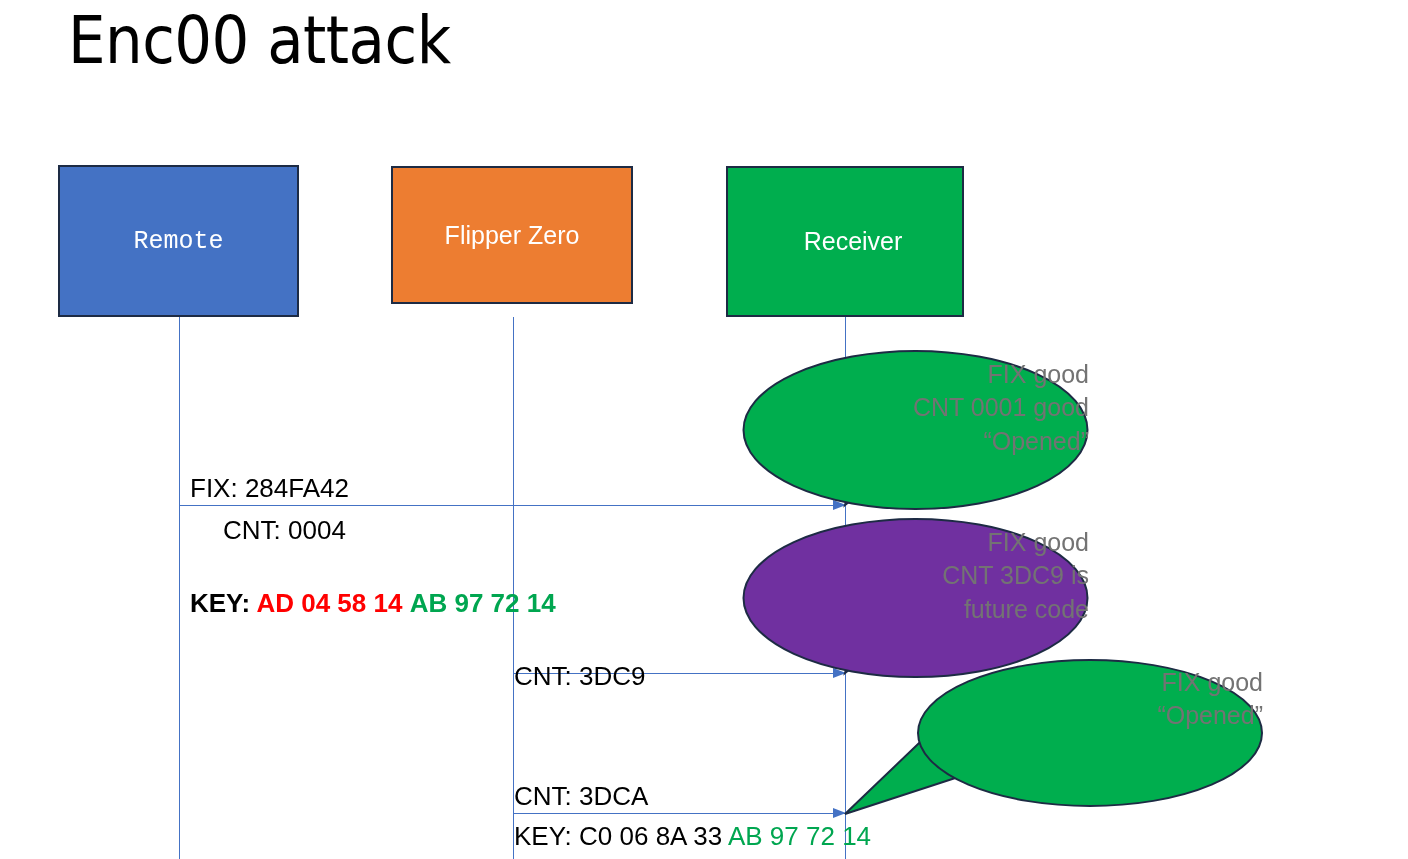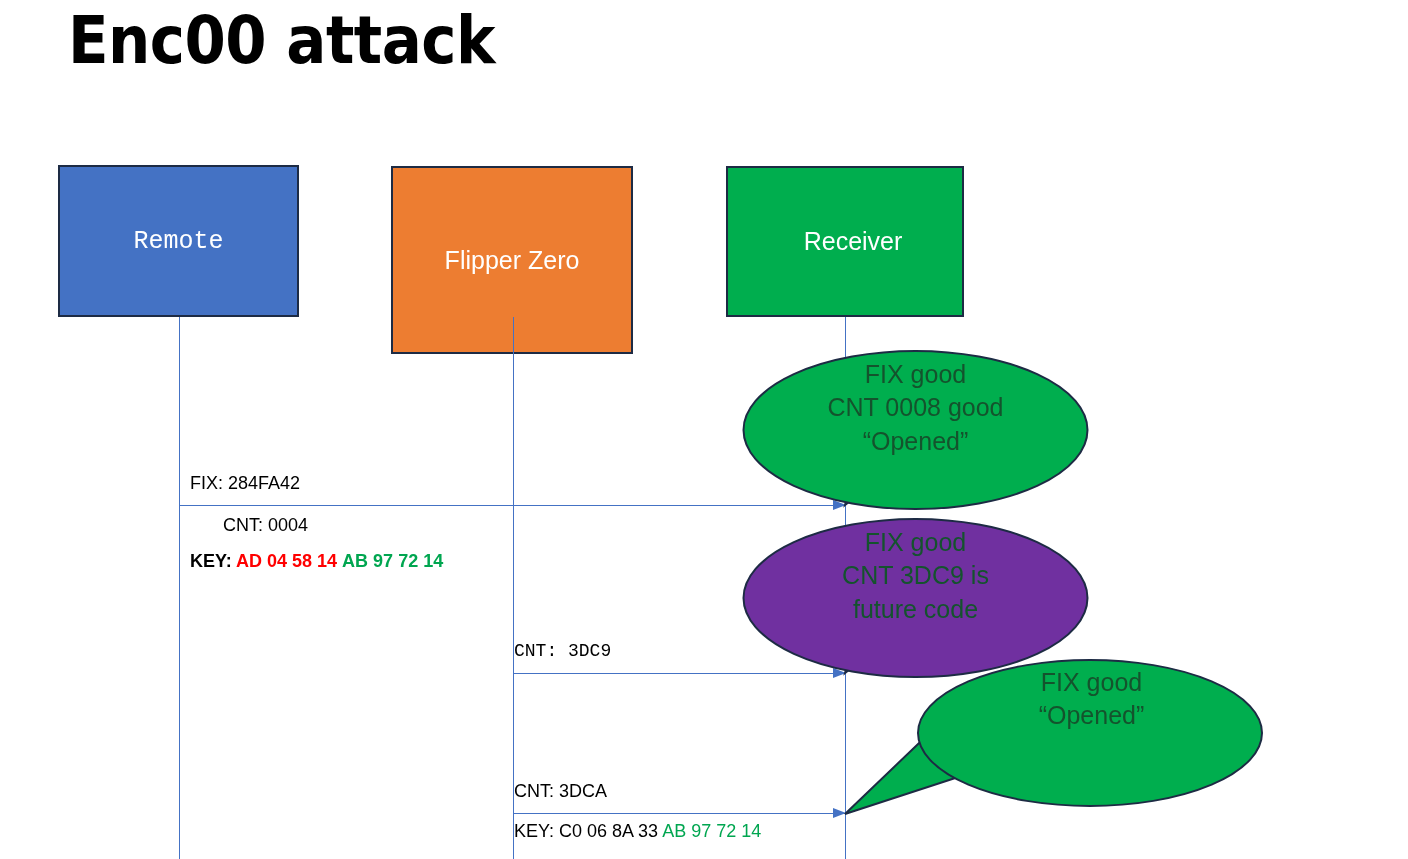--- a/index.html
+++ b/index.html
@@ -17,21 +17,21 @@
     background: #ffffff;
     overflow: hidden;
   }
 
   
   #slide-title {
     position: absolute;
     left: 68px;
     top: 2px;
     font-size: 66px;
-    font-weight: 700;
+    font-weight: 400;
     letter-spacing: -0.5px;
     color: #000000;
     font-family: "DejaVu Sans Condensed", "Liberation Sans", sans-serif;
     white-space: nowrap;
   }
 
   
   .actor-box {
     position: absolute;
     box-sizing: border-box;
@@ -40,21 +40,21 @@
     align-items: center;
     justify-content: center;
   }
   .actor-label {
     color: #ffffff;
     font-size: 25px;
     font-weight: 400;
     white-space: nowrap;
   }
   #actor-remote   { left: 58px;  top: 165px; width: 241px; height: 152px; background: #4472C4; font-family: Liberation Mono, monospace; }
-  #actor-flipper  { left: 391px; top: 166px; width: 242px; height: 188px; background: #ED7D31; }
+  #actor-flipper  { left: 391px; top: 166px; width: 242px; height: 138px; background: #ED7D31; }
   #actor-receiver { left: 726px; top: 166px; width: 238px; height: 151px; background: #00AE4E; padding-left: 16px; }
 
   
   .lifeline {
     position: absolute;
     width: 1px;
     background: #4472C4;
   }
   #lifeline-remote   { left: 179px; top: 317px; height: 542px; }
   #lifeline-flipper  { left: 513px; top: 317px; height: 542px; }
@@ -77,54 +77,54 @@
     border-top: 5.5px solid transparent;
     border-bottom: 5.5px solid transparent;
   }
   #arrow-1 { left: 180px; top: 505px; width: 665px; }
   #arrow-2 { left: 514px; top: 673px; width: 331px; }
   #arrow-3 { left: 514px; top: 813px; width: 331px; }
 
   
   .msg-text {
     position: absolute;
-    font-size: 18px;
+    font-size: 26px;
     color: #000000;
     white-space: nowrap;
     line-height: 1.18;
   }
-  .msg-text.bold { font-weight: bold; }
+  .msg-text.bold { font-weight: bold; margin-top: 37px; }
   .hex-red   { color: #FF0000; }
   .hex-green { color: #00A650; }
 
   #msg1-fix  { left: 190px; top: 473px; }
   #msg1-cnt  { left: 190px; top: 515px; margin-left: 33px; }
   #msg1-key  { left: 190px; top: 551px; }
-  #msg2-cnt  { left: 514px; top: 641px; font-family: Liberation Mono, monospace; }
+  #msg2-cnt  { left: 514px; top: 661px; }
   #msg2-key  { left: 514px; top: 681px; }
   #msg3-cnt  { left: 514px; top: 781px; }
   #msg3-key  { left: 514px; top: 821px; }
 
   
   .callout {
     position: absolute;
   }
   .callout svg {
     position: absolute;
     left: 0;
     top: 0;
     overflow: visible;
   }
   .callout-text {
     position: absolute;
     left: 0;
     top: 0;
     width: 100%;
-    text-align: center;
-    color: #14532d;
+    text-align: right;
+    color: #737373;
     font-size: 25px;
     line-height: 1.33;
     pointer-events: none;
   }
   #callout-1 { left: 742px; top: 350px; width: 347px; height: 160px; }
   #callout-1 .callout-text { padding-top: 8px; }
   #callout-2 { left: 742px; top: 518px; width: 347px; height: 160px; }
   #callout-2 .callout-text { padding-top: 8px; }
   #callout-3 { left: 845px; top: 658px; width: 418px; height: 160px; }
   #callout-3 .callout-text { padding-top: 8px; padding-left: 75px; width: calc(100% - 75px); }
@@ -162,21 +162,21 @@
   <div class="msg-text" id="msg3-cnt">CNT: 3DCA</div>
   <div class="msg-text" id="msg3-key"><span>KEY: C0 06 8A 33 </span><span class="hex-green">AB 97 72 14</span></div>
 
   <div class="callout" id="callout-1">
     <svg width="347" height="160" viewBox="0 0 347 160">
       <path d="M 110 130 L 103 155 L 131 133 Z" fill="#00AE4E" stroke="#1d2b44" stroke-width="2"></path>
       <ellipse cx="173.5" cy="80" rx="172" ry="79" fill="#00AE4E" stroke="#1d2b44" stroke-width="2"></ellipse>
     </svg>
     <div class="callout-text">
       <div>FIX good</div>
-      <div>CNT 0008 good</div>
+      <div>CNT 0001 good</div>
       <div>“Opened”</div>
     </div>
   </div>
 
   <div class="callout" id="callout-2">
     <svg width="347" height="160" viewBox="0 0 347 160">
       <path d="M 110 130 L 103 155 L 131 133 Z" fill="#7030A0" stroke="#1d2b44" stroke-width="2"></path>
       <ellipse cx="173.5" cy="80" rx="172" ry="79" fill="#7030A0" stroke="#1d2b44" stroke-width="2"></ellipse>
     </svg>
     <div class="callout-text">

